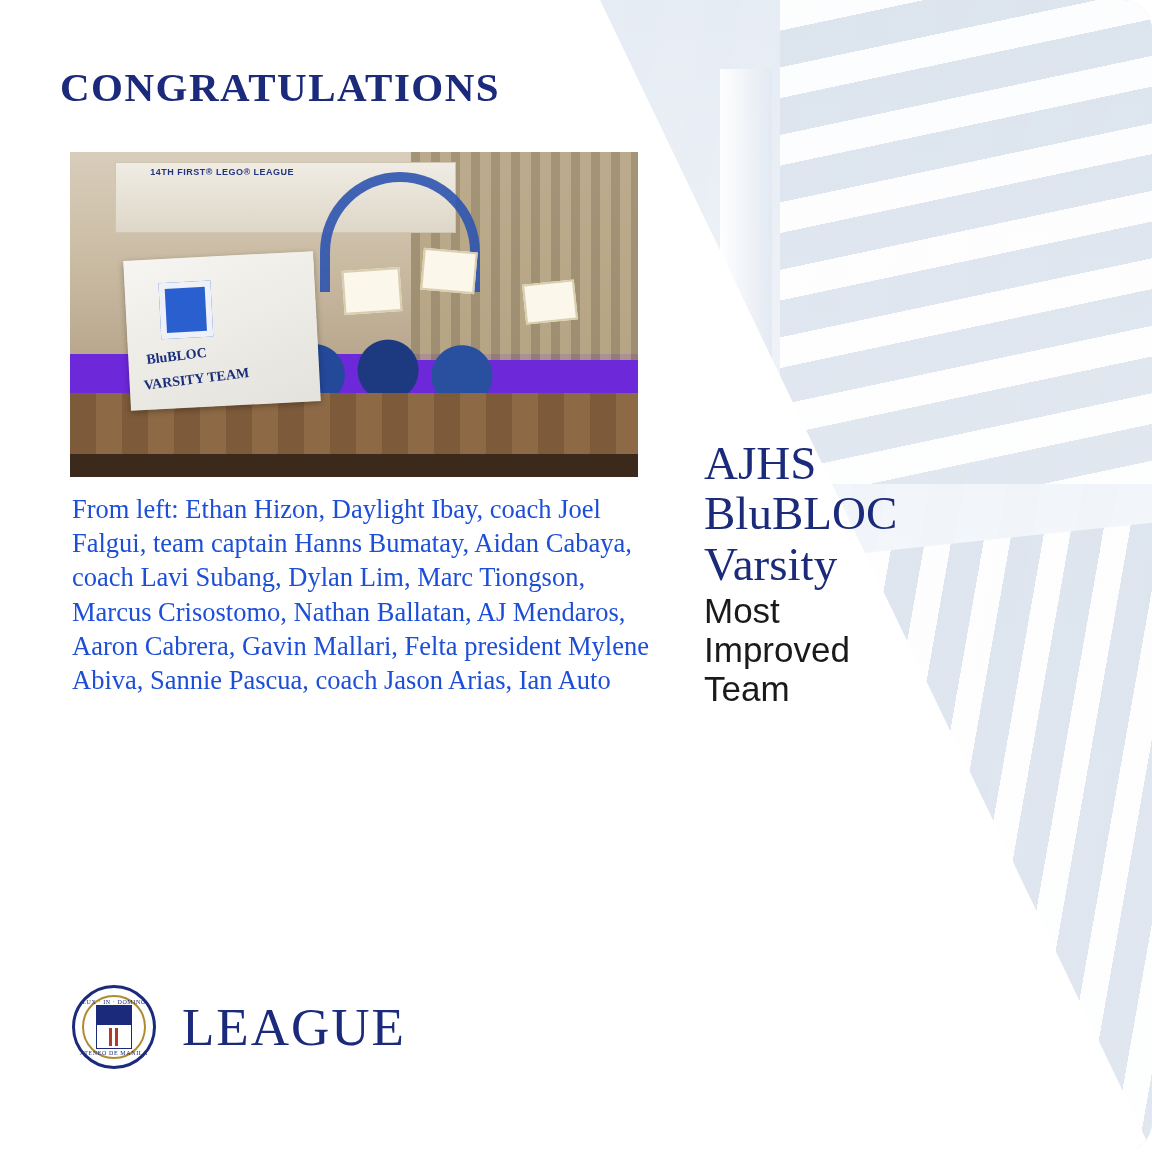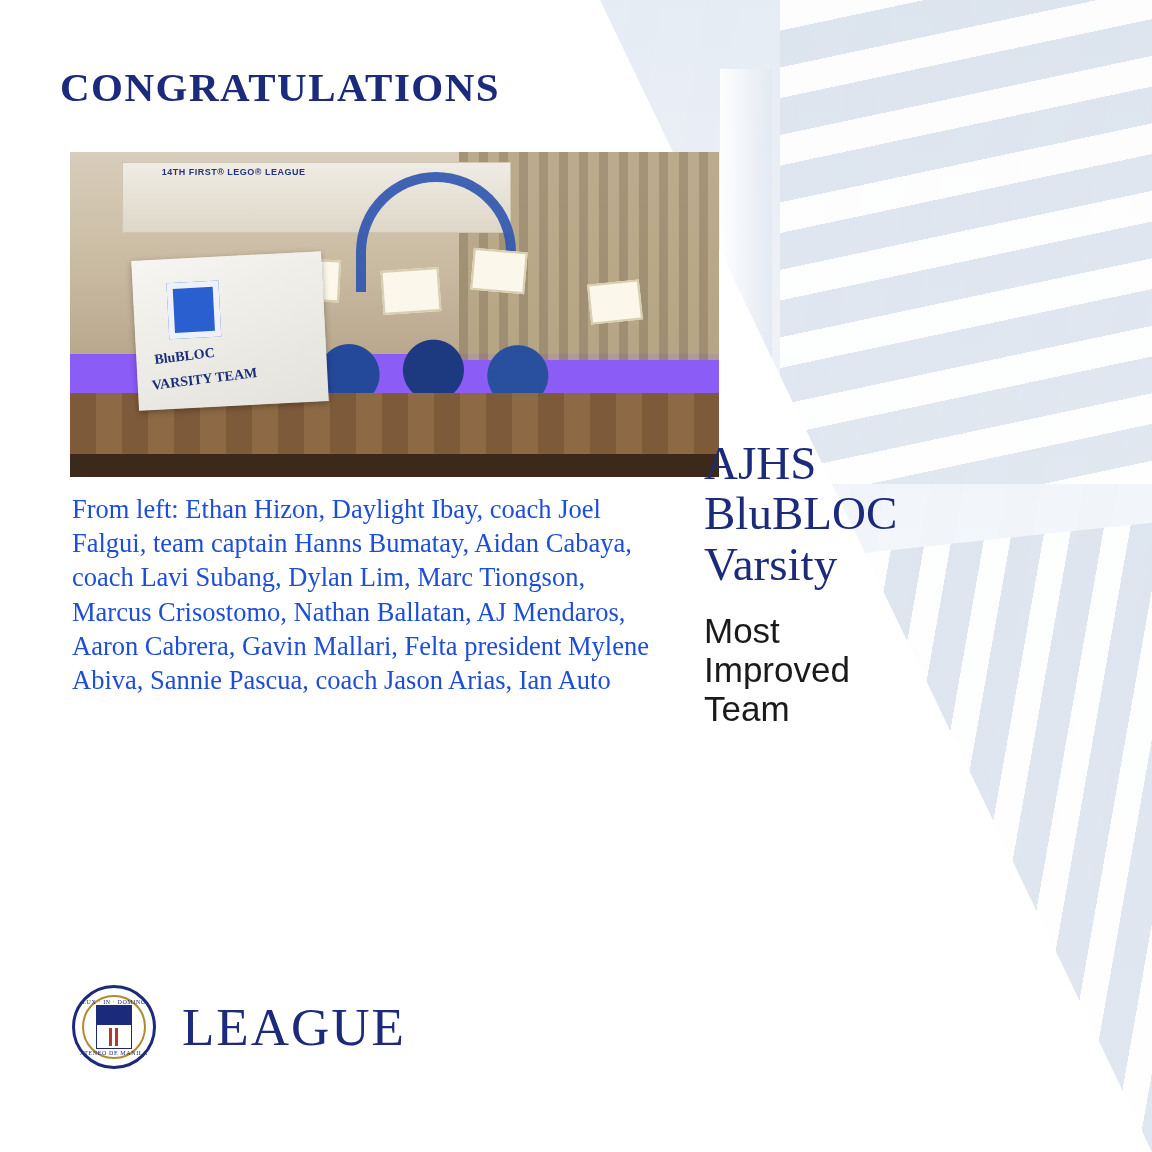--- a/index.html
+++ b/index.html
@@ -7,20 +7,21 @@
     width: 1152px; height: 1152px;
     background: #ffffff;
     font-family: "Liberation Sans", sans-serif;
     overflow: hidden;
   }
   .poster {
     position: relative;
     width: 1152px; height: 1152px;
     background: #ffffff;
     overflow: hidden;
+    border-radius: 30px;
   }
 
   
   .bg-panel {
     position: absolute;
     top: 0; right: 0;
     width: 600px; height: 1152px;
     overflow: hidden;
   }
   .bg-img {
@@ -73,23 +74,23 @@
     font-family: "Liberation Serif", serif;
     font-weight: bold;
     font-size: 41px;
     letter-spacing: 1.5px;
     color: #1b2a7a;
   }
 
   .photo {
     position: absolute;
     left: 70px; top: 152px;
-    width: 649px; height: 325px;
+    width: 568px; height: 325px;
     overflow: hidden;
-    background: #8b5cf6;
+    background: #6d28d9;
   }
   .photo-scene { position: absolute; inset: 0; }
   .ph-wall {
     position: absolute; left: 0; top: 0; width: 100%; height: 62%;
     background: linear-gradient(180deg, #d8cdbb 0%, #cdbfa7 45%, #b9a88e 100%);
   }
   .ph-curtain {
     position: absolute; left: 60%; top: 0; width: 40%; height: 64%;
     background: repeating-linear-gradient(90deg, #9a8a6c 0px, #9a8a6c 9px, #b6a584 9px, #b6a584 20px);
     opacity: .85;
@@ -257,21 +258,21 @@
     z-index: 6;
   }
   .award-name {
     font-family: "Liberation Serif", serif;
     font-size: 47px;
     line-height: 1.07;
     color: #1b2a7a;
     white-space: pre-line;
   }
   .award-sub {
-    margin-top: 22px;
+    margin-top: 2px;
     font-size: 35px;
     line-height: 1.12;
     color: #1a1a1a;
     white-space: pre-line;
   }
 </style>
 </head>
 <body>
 
 <div class="poster">

